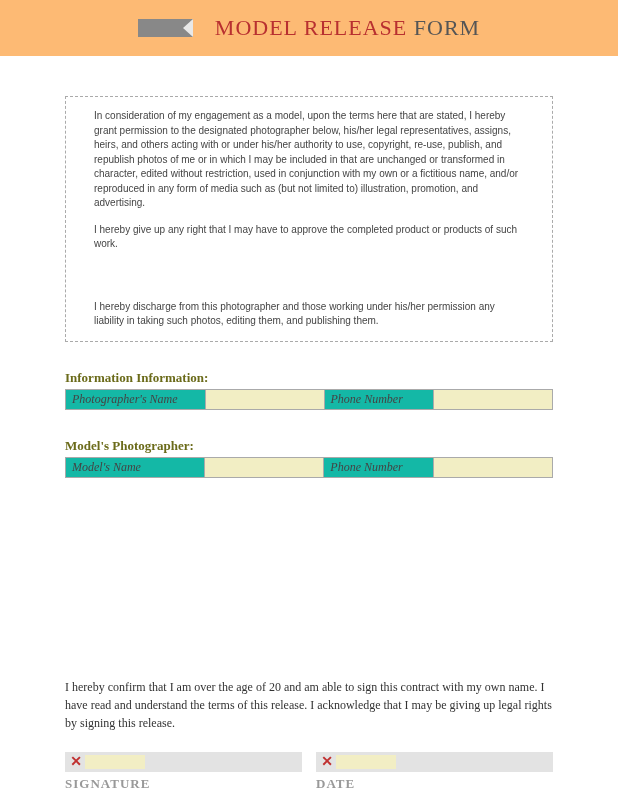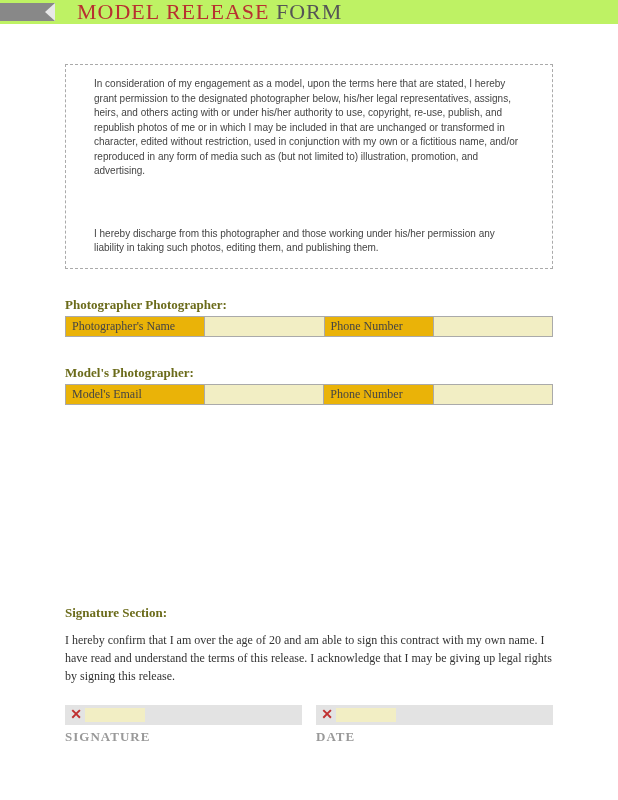--- a/index.html
+++ b/index.html
@@ -3,25 +3,26 @@
   <meta charset="utf-8">
   <style>
     * { box-sizing: border-box; margin: 0; padding: 0; }
     body {
       font-family: Georgia, 'Times New Roman', serif;
       width: 618px;
       background: #fff;
       color: #333;
     }
     .header-bar {
-      background: #bef264;
-      height: 24px;
+      background: #fdba74;
+      height: 56px;
       display: flex;
       align-items: center;
       position: relative;
+      justify-content: center;
     }
     .ribbon {
       width: 55px;
       height: 18px;
       background: #888;
       position: relative;
     }
     .ribbon::after {
       content: '';
       position: absolute;
@@ -62,21 +63,21 @@
     .info-table {
       width: 100%;
       border-collapse: collapse;
       font-size: 12px;
     }
     .info-table td {
       border: 1px solid #aaa;
       padding: 2px 6px;
       height: 18px;
     }
-    .label-cell { width: 140px; color: #444; background: #eab308; }
+    .label-cell { width: 140px; color: #444; background: #14b8a6; font-style: italic; }
     .input-cell { background: #f2eec4; width: 120px; }
     .spacer-large { height: 200px; }
     .sig-section-heading {
       color: #6b6b1a;
       font-weight: bold;
       font-size: 13px;
       margin-bottom: 10px;
     }
     .sig-text {
       font-size: 12px;
@@ -131,50 +132,50 @@
   <div class="ribbon"></div>
   <h1 class="title">
     <span class="title-red">MODEL RELEASE</span><span> FORM</span>
   </h1>
 </div>
 
 <div class="content">
 
   <div class="legal-box">
     <p>In consideration of my engagement as a model, upon the terms here that are stated, I hereby grant permission to the designated photographer below, his/her legal representatives, assigns, heirs, and others acting with or under his/her authority to use, copyright, re-use, publish, and republish photos of me or in which I may be included in that are unchanged or transformed in character, edited without restriction, used in conjunction with my own or a fictitious name, and/or reproduced in any form of media such as (but not limited to) illustration, promotion, and advertising.</p>
+    <p>I hereby give up any right that I may have to approve the completed product or products of such work.</p>
     <p>I hereby discharge from this photographer and those working under his/her permission any liability in taking such photos, editing them, and publishing them.</p>
   </div>
 
-  <div class="section-heading">Photographer Photographer:</div>
+  <div class="section-heading">Information Information:</div>
   <table class="info-table">
     <tbody>
         <tr>
       <td class="label-cell">Photographer's Name</td>
       <td class="input-cell"></td>
       <td class="label-cell" style="width:110px">Phone Number</td>
       <td class="input-cell"></td>
     </tr>
   </tbody>
     </table>
 
   <div class="section-heading">Model's Photographer:</div>
   <table class="info-table">
     <tbody>
         <tr>
-      <td class="label-cell">Model's Email</td>
+      <td class="label-cell">Model's Name</td>
       <td class="input-cell"></td>
       <td class="label-cell" style="width:110px">Phone Number</td>
       <td class="input-cell"></td>
     </tr>
   </tbody>
     </table>
 
   <div class="spacer-large"></div>
 
-  <div class="sig-section-heading">Signature Section:</div>
   <p class="sig-text">I hereby confirm that I am over the age of 20 and am able to sign this contract with my own name. I have read and understand the terms of this release.  I acknowledge that I may be giving up legal rights by signing this release.</p>
 
   <div class="sig-row">
     <div class="sig-field">
       <div class="sig-bar">
         <span class="sig-x">✕</span>
         <span class="sig-highlight"></span>
       </div>
       <div class="sig-label">SIGNATURE</div>
     </div>

